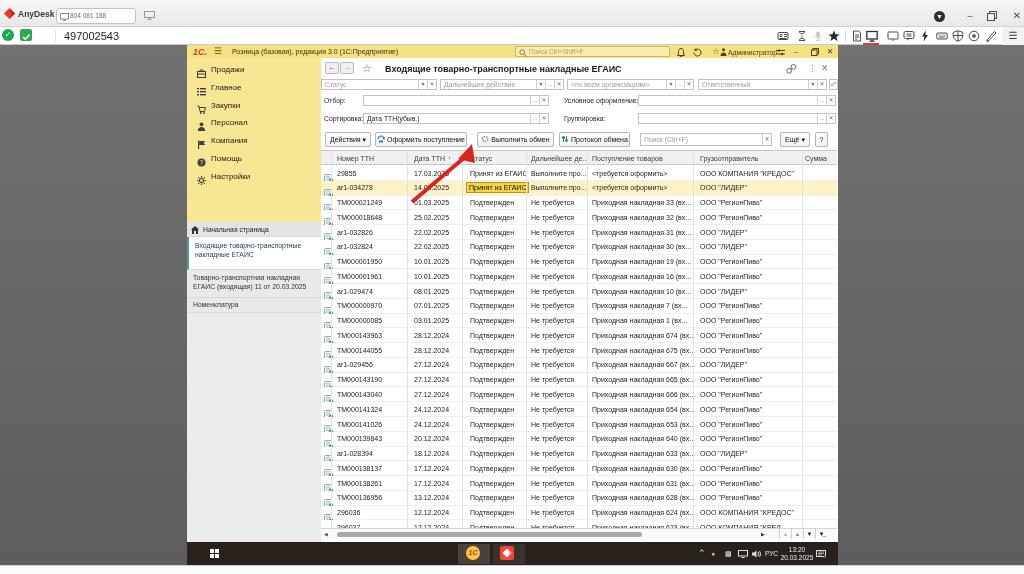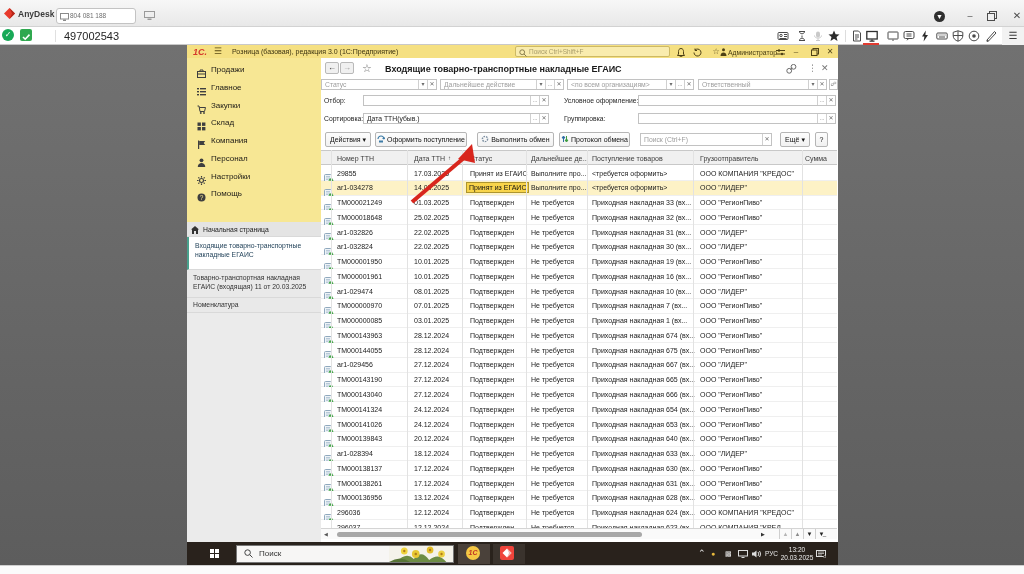--- a/index.html
+++ b/index.html
@@ -218,63 +218,54 @@
 <div class="mi">
             <span class="micon"><svg width="9" height="9" viewBox="0 0 9 9">
                 <path d="M0.5 1 h1.5 l1 5.5 h4.5 l1-4 h-6" fill="none" stroke="#3f3f3f"></path>
                 <circle cx="3.8" cy="8" r="0.9" fill="#3f3f3f"></circle>
                 <circle cx="7" cy="8" r="0.9" fill="#3f3f3f"></circle>
               </svg></span>
             <span class="mtxt">Закупки</span>
           </div>
 <div class="mi">
             <span class="micon"><svg width="9" height="9" viewBox="0 0 9 9">
-                <rect x="0.5" y="0.5" width="3.4" height="3.4" fill="#3f3f3f"></rect>
-                <rect x="5" y="0.5" width="3.4" height="3.4" fill="#3f3f3f"></rect>
-                <rect x="0.5" y="5" width="3.4" height="3.4" fill="#3f3f3f"></rect>
-                <rect x="5" y="5" width="3.4" height="3.4" fill="#3f3f3f"></rect>
-              </svg></span>
-            <span class="mtxt">Склад</span>
+                <circle cx="4.5" cy="2.3" r="1.9" fill="#3f3f3f"></circle>
+                <path d="M0.8 9 C0.8 6 3 5 4.5 5 C6 5 8.2 6 8.2 9 Z" fill="#3f3f3f"></path>
+              </svg></span>
+            <span class="mtxt">Персонал</span>
           </div>
 <div class="mi">
             <span class="micon"><svg width="9" height="9" viewBox="0 0 9 9">
                 <rect x="1" y="0.5" width="1.2" height="8.5" fill="#3f3f3f"></rect>
                 <path d="M2.2 1 h6 l-1.5 2 l1.5 2 h-6 Z" fill="#3f3f3f"></path>
               </svg></span>
             <span class="mtxt">Компания</span>
           </div>
 <div class="mi">
             <span class="micon"><svg width="9" height="9" viewBox="0 0 9 9">
-                <circle cx="4.5" cy="2.3" r="1.9" fill="#3f3f3f"></circle>
-                <path d="M0.8 9 C0.8 6 3 5 4.5 5 C6 5 8.2 6 8.2 9 Z" fill="#3f3f3f"></path>
-              </svg></span>
-            <span class="mtxt">Персонал</span>
+                <circle cx="4.5" cy="4.5" r="4" fill="#3f3f3f"></circle>
+                <text x="4.5" y="6.8" font-size="6.5" fill="#f7e896" text-anchor="middle" font-family="Liberation Sans">?</text>
+              </svg></span>
+            <span class="mtxt">Помощь</span>
           </div>
 <div class="mi">
             <span class="micon"><svg width="9" height="9" viewBox="0 0 9 9">
                 <circle cx="4.5" cy="4.5" r="2" fill="none" stroke="#3f3f3f" stroke-width="1.2"></circle>
                 <g stroke="#3f3f3f" stroke-width="1.2">
                   <line x1="4.5" y1="0" x2="4.5" y2="1.6"></line>
                   <line x1="4.5" y1="7.4" x2="4.5" y2="9"></line>
                   <line x1="0" y1="4.5" x2="1.6" y2="4.5"></line>
                   <line x1="7.4" y1="4.5" x2="9" y2="4.5"></line>
                   <line x1="1.3" y1="1.3" x2="2.4" y2="2.4"></line>
                   <line x1="6.6" y1="6.6" x2="7.7" y2="7.7"></line>
                   <line x1="6.6" y1="2.4" x2="7.7" y2="1.3"></line>
                   <line x1="1.3" y1="7.7" x2="2.4" y2="6.6"></line>
                 </g>
               </svg></span>
             <span class="mtxt">Настройки</span>
-          </div>
-<div class="mi">
-            <span class="micon"><svg width="9" height="9" viewBox="0 0 9 9">
-                <circle cx="4.5" cy="4.5" r="4" fill="#3f3f3f"></circle>
-                <text x="4.5" y="6.8" font-size="6.5" fill="#f7e896" text-anchor="middle" font-family="Liberation Sans">?</text>
-              </svg></span>
-            <span class="mtxt">Помощь</span>
           </div>
     </div>
     <div class="a" id="stabs">
       <div class="stab" id="tabhome"><svg class="hic" width="8" height="8" viewBox="0 0 8 8">
               <path d="M4 0 L8 3.5 L7 3.5 L7 8 L5 8 L5 5 L3 5 L3 8 L1 8 L1 3.5 L0 3.5 Z" fill="#333"></path>
             </svg>Начальная страница</div>
       <div class="stab" id="tabsel">Входящие товарно-транспортные накладные ЕГАИС</div>
       <div class="stab" id="tab3">Товарно-транспортная накладная ЕГАИС (входящая) 11 от 20.03.2025</div>
       <div class="stab" id="tab4">Номенклатура</div>
     </div>
@@ -701,38 +692,20 @@
       <div class="a sbtn" style="left:482px;color:#222">▼</div>
       <div class="a sbtn" style="left:494px;color:#222">▼̲</div>
     </div>
     <svg class="a" style="left:80px;top:80px;width:90px;height:70px;z-index:30" viewBox="0 0 90 70">
       <line x1="11" y1="64" x2="64" y2="19" stroke="#d8261d" stroke-width="4"></line>
       <polygon points="71,6 74,25 57,21" fill="#d8261d"></polygon>
     </svg>
   </div>
   <div class="a" id="taskbar">
     <div class="a" id="winlogo"></div>
-    <div class="a" id="tsearch"><svg class="mag" width="9" height="9" viewBox="0 0 9 9">
-            <circle cx="3.6" cy="3.6" r="2.8" fill="none" stroke="#444"></circle>
-            <line x1="5.7" y1="5.7" x2="8.5" y2="8.5" stroke="#444"></line>
-          </svg>Поиск
-      <svg class="a" id="flowers" viewBox="0 0 67 16" preserveAspectRatio="none">
-            <rect width="67" height="16" fill="#f4f2ea"></rect>
-        <path d="M8 16 Q18 5 26 13 Q34 3 42 14 Q52 6 60 16 Z" fill="#6d8c44"></path>
-            <path d="M0 16 Q12 9 22 16 Z" fill="#577436"></path>
-        <circle cx="16" cy="5" r="3.5" fill="#f0d43e"></circle>
-            <circle cx="28" cy="8" r="4" fill="#e8c832"></circle>
-            <circle cx="43" cy="4" r="3.5" fill="#e3bd2a"></circle>
-            <circle cx="55" cy="8" r="3.5" fill="#edd044"></circle>
-            <circle cx="16" cy="5" r="1.2" fill="#b07c1a"></circle>
-            <circle cx="28" cy="8" r="1.3" fill="#b07c1a"></circle>
-            <circle cx="43" cy="4" r="1.2" fill="#b07c1a"></circle>
-            <circle cx="55" cy="8" r="1.2" fill="#b07c1a"></circle>
-      </svg>
-    </div>
     <div class="a" id="app1c"></div>
         <div class="a" id="c1circ">1С</div>
     <div class="a" id="appad"></div>
         <div class="a" id="adsq"><svg width="14" height="14" viewBox="0 0 14 14">
             <polygon points="7,2.5 11.5,7 7,11.5 2.5,7" fill="#fff"></polygon>
             <polygon points="7,2.5 11.5,7 7,11.5 9,7" fill="#f0b0ac"></polygon>
           </svg></div>
     <span class="a tray" style="left:511px;font-size:9px;color:#e6e6e6">⌃</span>
     <span class="a tray" style="left:524px;color:#e8b93c">●</span>
     <span class="a tray" style="left:538px">▩</span>

